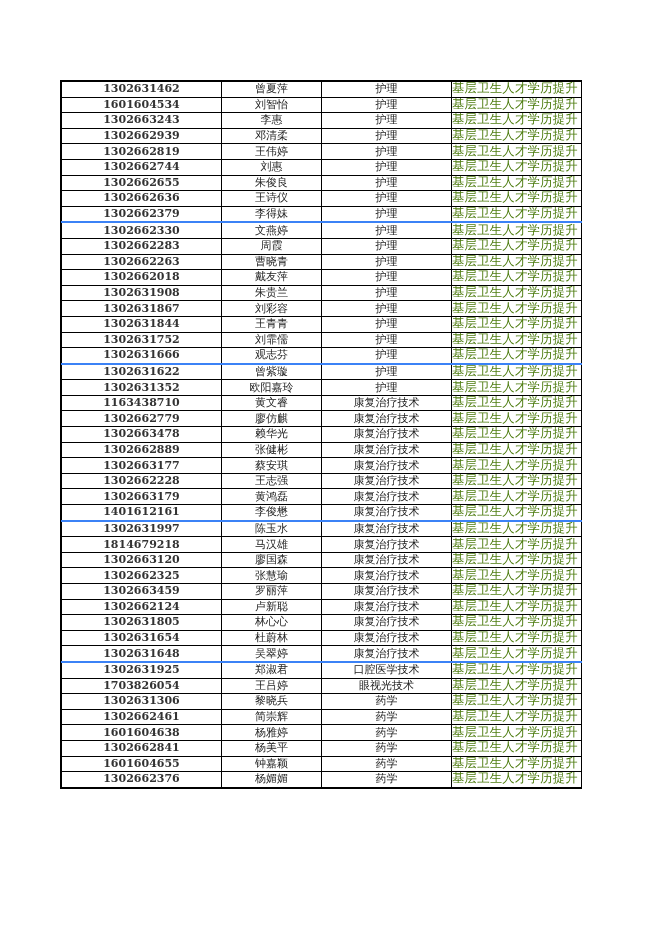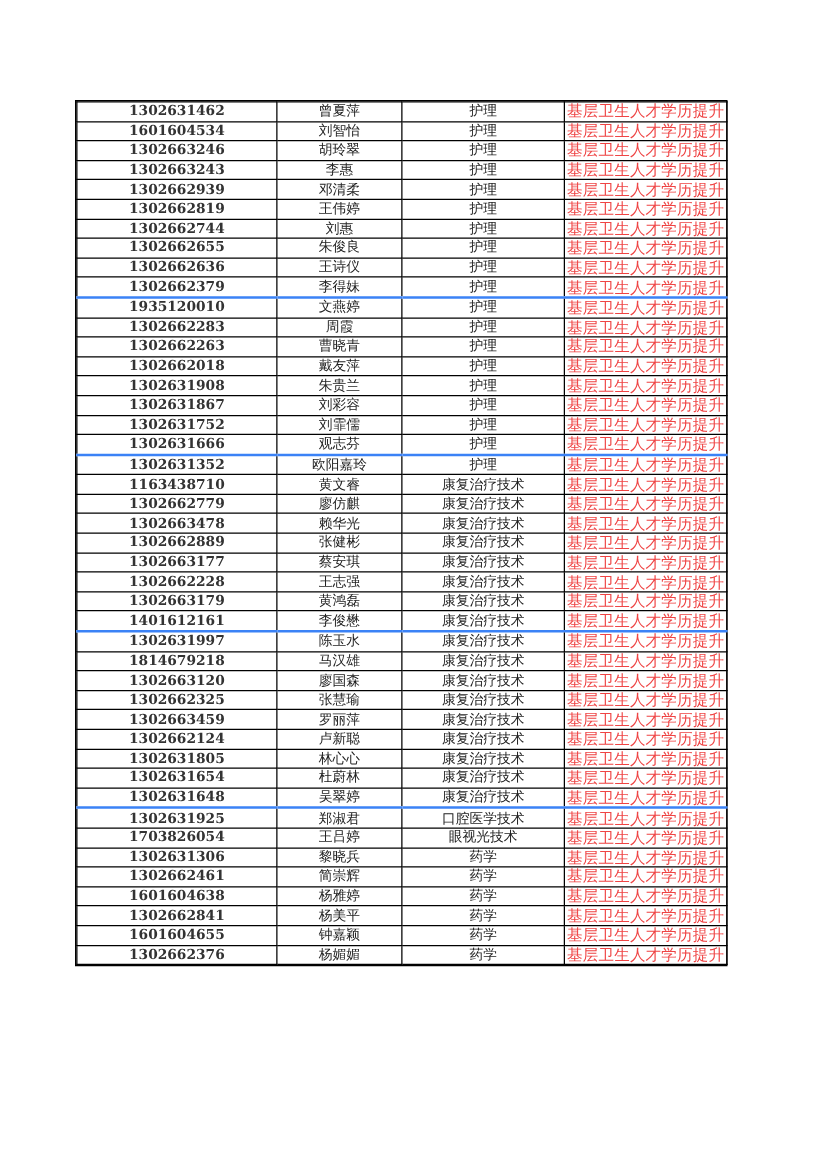--- a/index.html
+++ b/index.html
@@ -6,21 +6,21 @@
   body { width:662px; height:936px; position:relative; overflow:hidden;
          font-family:"DejaVu Serif", "Liberation Serif", serif; }
   .sheet { position:absolute; left:60px; top:80px; width:520px;
            border:1.5px solid #000; border-collapse:collapse; }
   table { border-collapse:collapse; table-layout:fixed; width:520px; }
   td { border:1px solid #000; height:14.6px; padding:0; font-size:11px; line-height:14px;
        color:#222; text-align:center; white-space:nowrap; overflow:hidden; }
   td.c1 { width:159px; color:#333;font-weight:bold; }
   td.c2 { width:99px; }
   td.c3 { width:129px; }
-  td.c4 { width:129px; text-align:center; font-size:12.4px; color:#ef4444; letter-spacing:0.2px; }
+  td.c4 { width:129px; text-align:left; font-size:12.4px; color:#4d7c0f; letter-spacing:0.2px;font-family:Liberation Mono, monospace; }
   tr.thick td { border-bottom:2px solid #3b82f6; }
 </style>
 </head>
 <body>
 
 <div class="sheet">
   <table>
     <tbody id="tbody">
         <tr>
           <td class="c1">1302631462</td>
@@ -28,26 +28,20 @@
           <td class="c3">护理</td>
           <td class="c4">基层卫生人才学历提升</td>
         </tr>
         <tr>
           <td class="c1">1601604534</td>
           <td class="c2">刘智怡</td>
           <td class="c3">护理</td>
           <td class="c4">基层卫生人才学历提升</td>
         </tr>
         <tr>
-          <td class="c1">1302663246</td>
-          <td class="c2">胡玲翠</td>
-          <td class="c3">护理</td>
-          <td class="c4">基层卫生人才学历提升</td>
-        </tr>
-        <tr>
           <td class="c1">1302663243</td>
           <td class="c2">李惠</td>
           <td class="c3">护理</td>
           <td class="c4">基层卫生人才学历提升</td>
         </tr>
         <tr>
           <td class="c1">1302662939</td>
           <td class="c2">邓清柔</td>
           <td class="c3">护理</td>
           <td class="c4">基层卫生人才学历提升</td>
@@ -76,21 +70,21 @@
           <td class="c3">护理</td>
           <td class="c4">基层卫生人才学历提升</td>
         </tr>
         <tr class="thick">
           <td class="c1">1302662379</td>
           <td class="c2">李得妹</td>
           <td class="c3">护理</td>
           <td class="c4">基层卫生人才学历提升</td>
         </tr>
         <tr>
-          <td class="c1">1935120010</td>
+          <td class="c1">1302662330</td>
           <td class="c2">文燕婷</td>
           <td class="c3">护理</td>
           <td class="c4">基层卫生人才学历提升</td>
         </tr>
         <tr>
           <td class="c1">1302662283</td>
           <td class="c2">周霞</td>
           <td class="c3">护理</td>
           <td class="c4">基层卫生人才学历提升</td>
         </tr>
@@ -112,28 +106,40 @@
           <td class="c3">护理</td>
           <td class="c4">基层卫生人才学历提升</td>
         </tr>
         <tr>
           <td class="c1">1302631867</td>
           <td class="c2">刘彩容</td>
           <td class="c3">护理</td>
           <td class="c4">基层卫生人才学历提升</td>
         </tr>
         <tr>
+          <td class="c1">1302631844</td>
+          <td class="c2">王青青</td>
+          <td class="c3">护理</td>
+          <td class="c4">基层卫生人才学历提升</td>
+        </tr>
+        <tr>
           <td class="c1">1302631752</td>
           <td class="c2">刘霏儒</td>
           <td class="c3">护理</td>
           <td class="c4">基层卫生人才学历提升</td>
         </tr>
         <tr class="thick">
           <td class="c1">1302631666</td>
           <td class="c2">观志芬</td>
+          <td class="c3">护理</td>
+          <td class="c4">基层卫生人才学历提升</td>
+        </tr>
+        <tr>
+          <td class="c1">1302631622</td>
+          <td class="c2">曾紫璇</td>
           <td class="c3">护理</td>
           <td class="c4">基层卫生人才学历提升</td>
         </tr>
         <tr>
           <td class="c1">1302631352</td>
           <td class="c2">欧阳嘉玲</td>
           <td class="c3">护理</td>
           <td class="c4">基层卫生人才学历提升</td>
         </tr>
         <tr>

